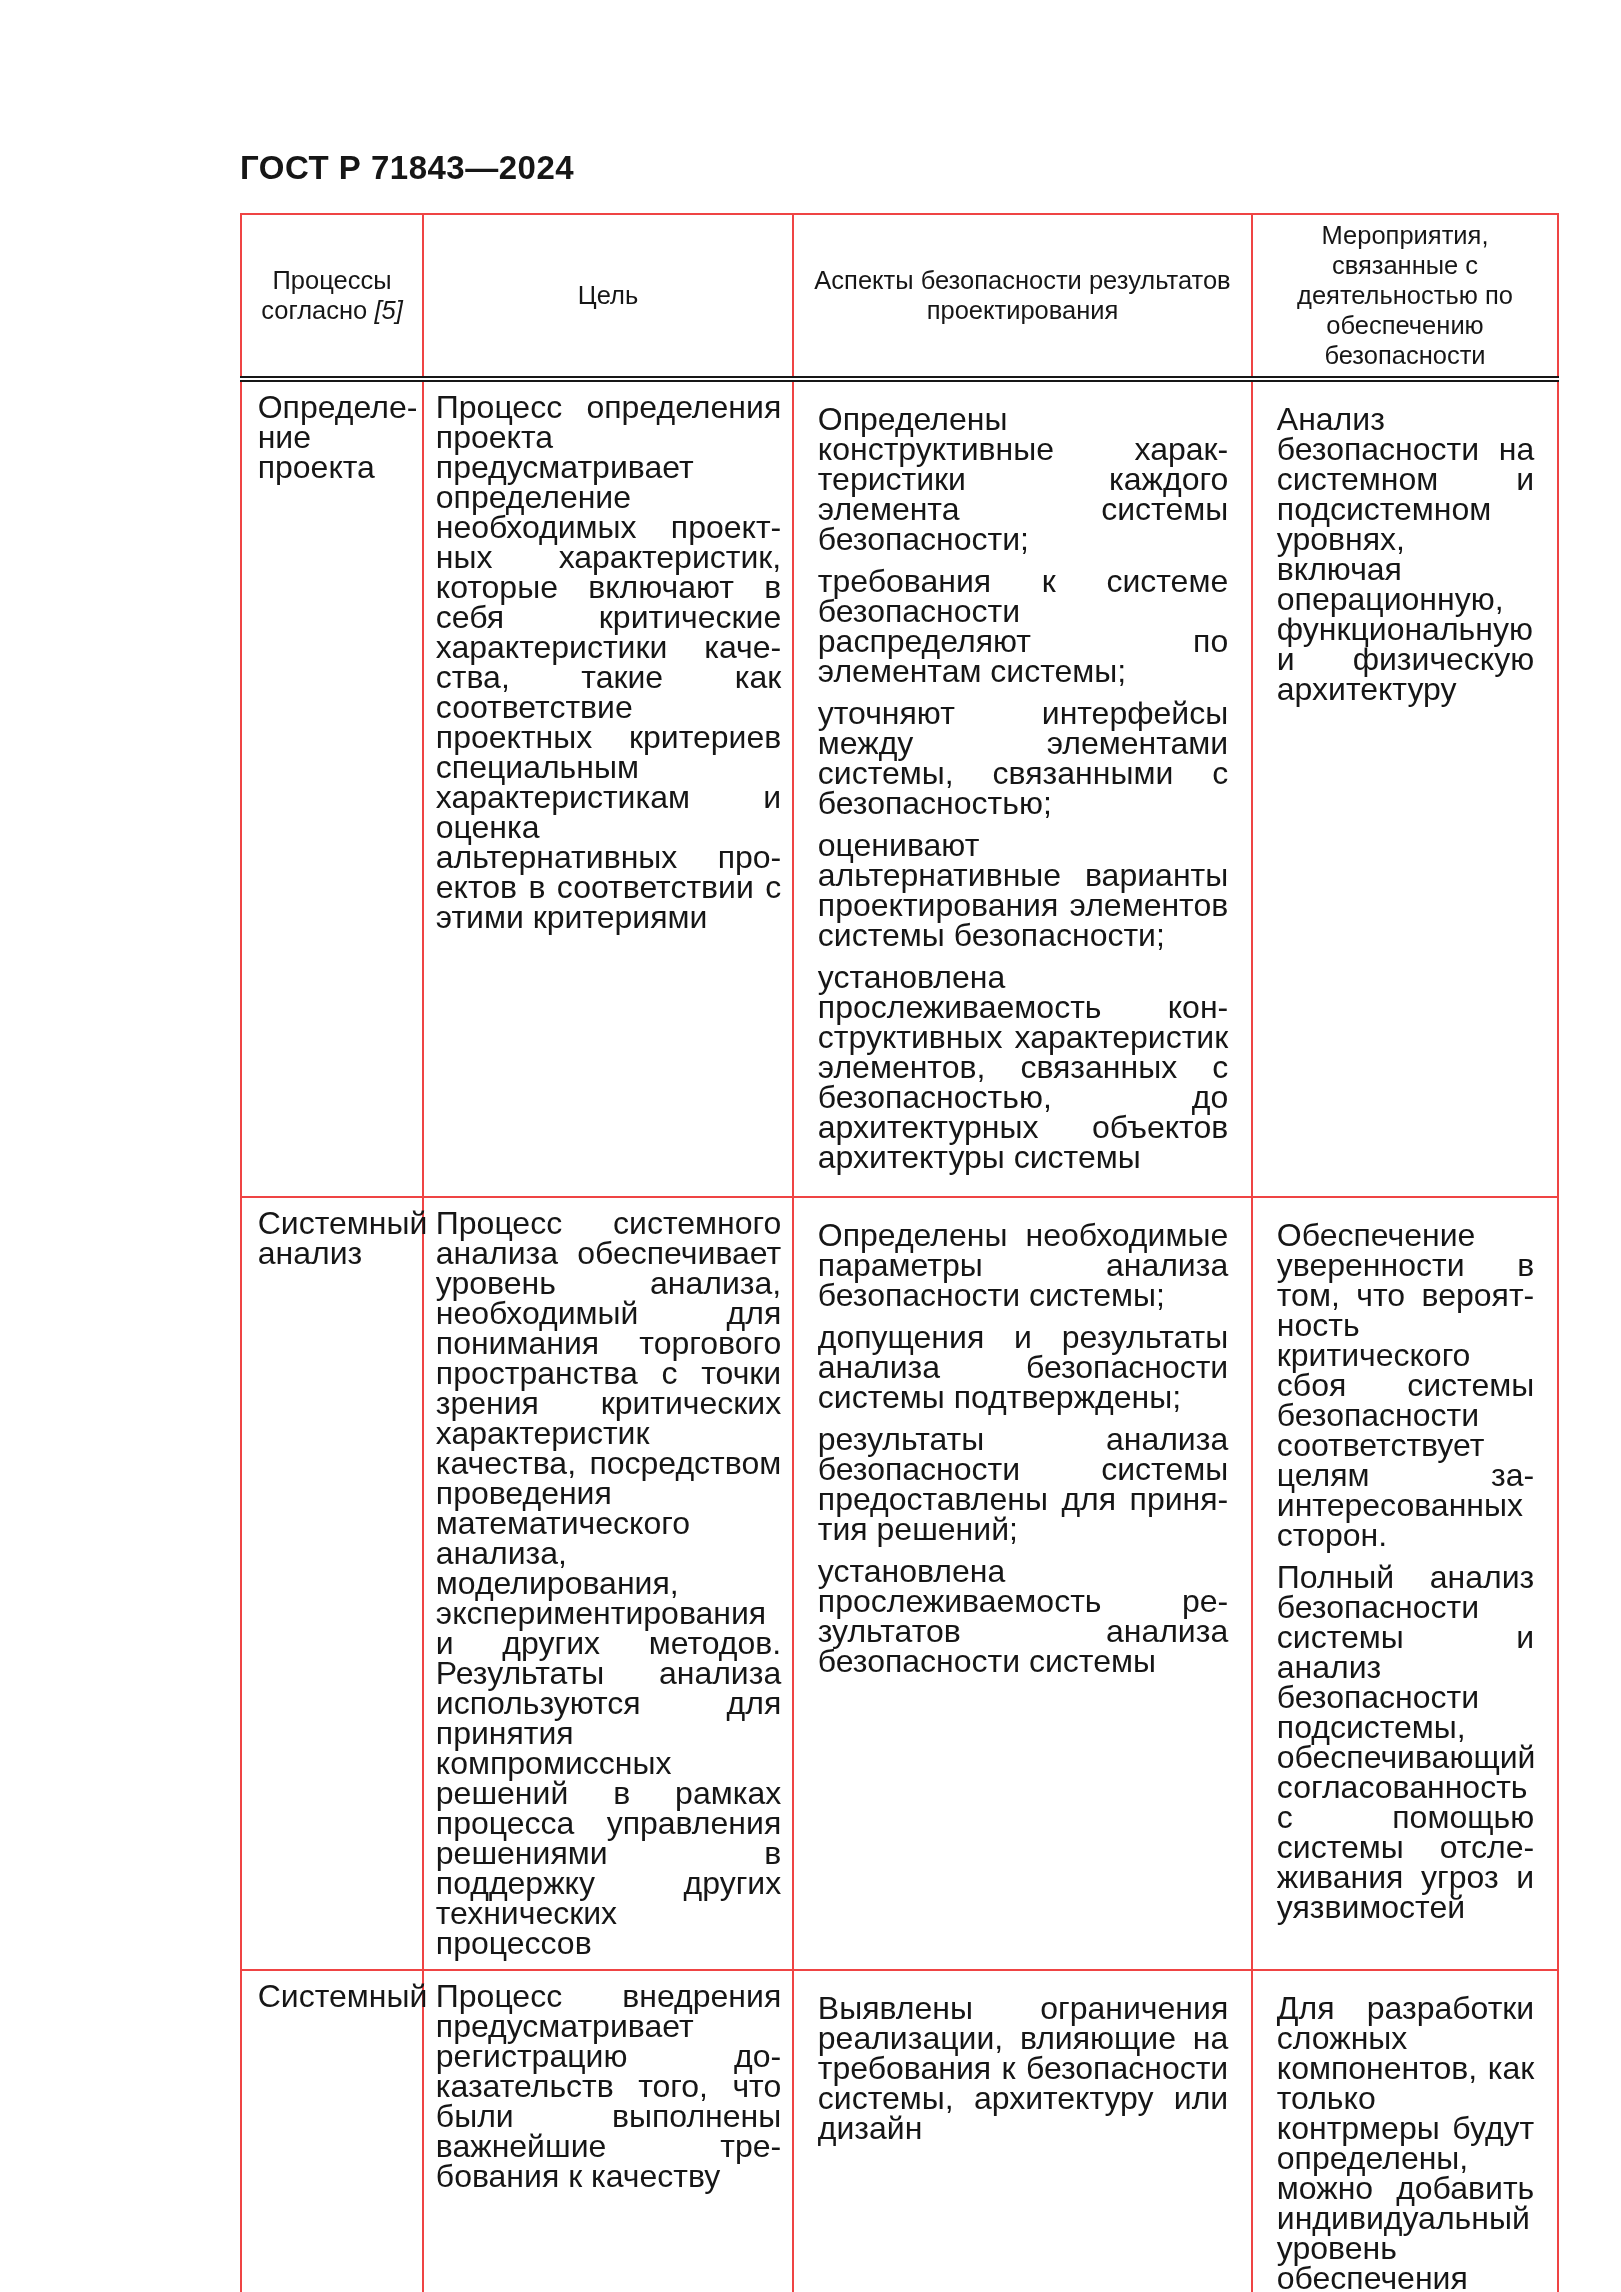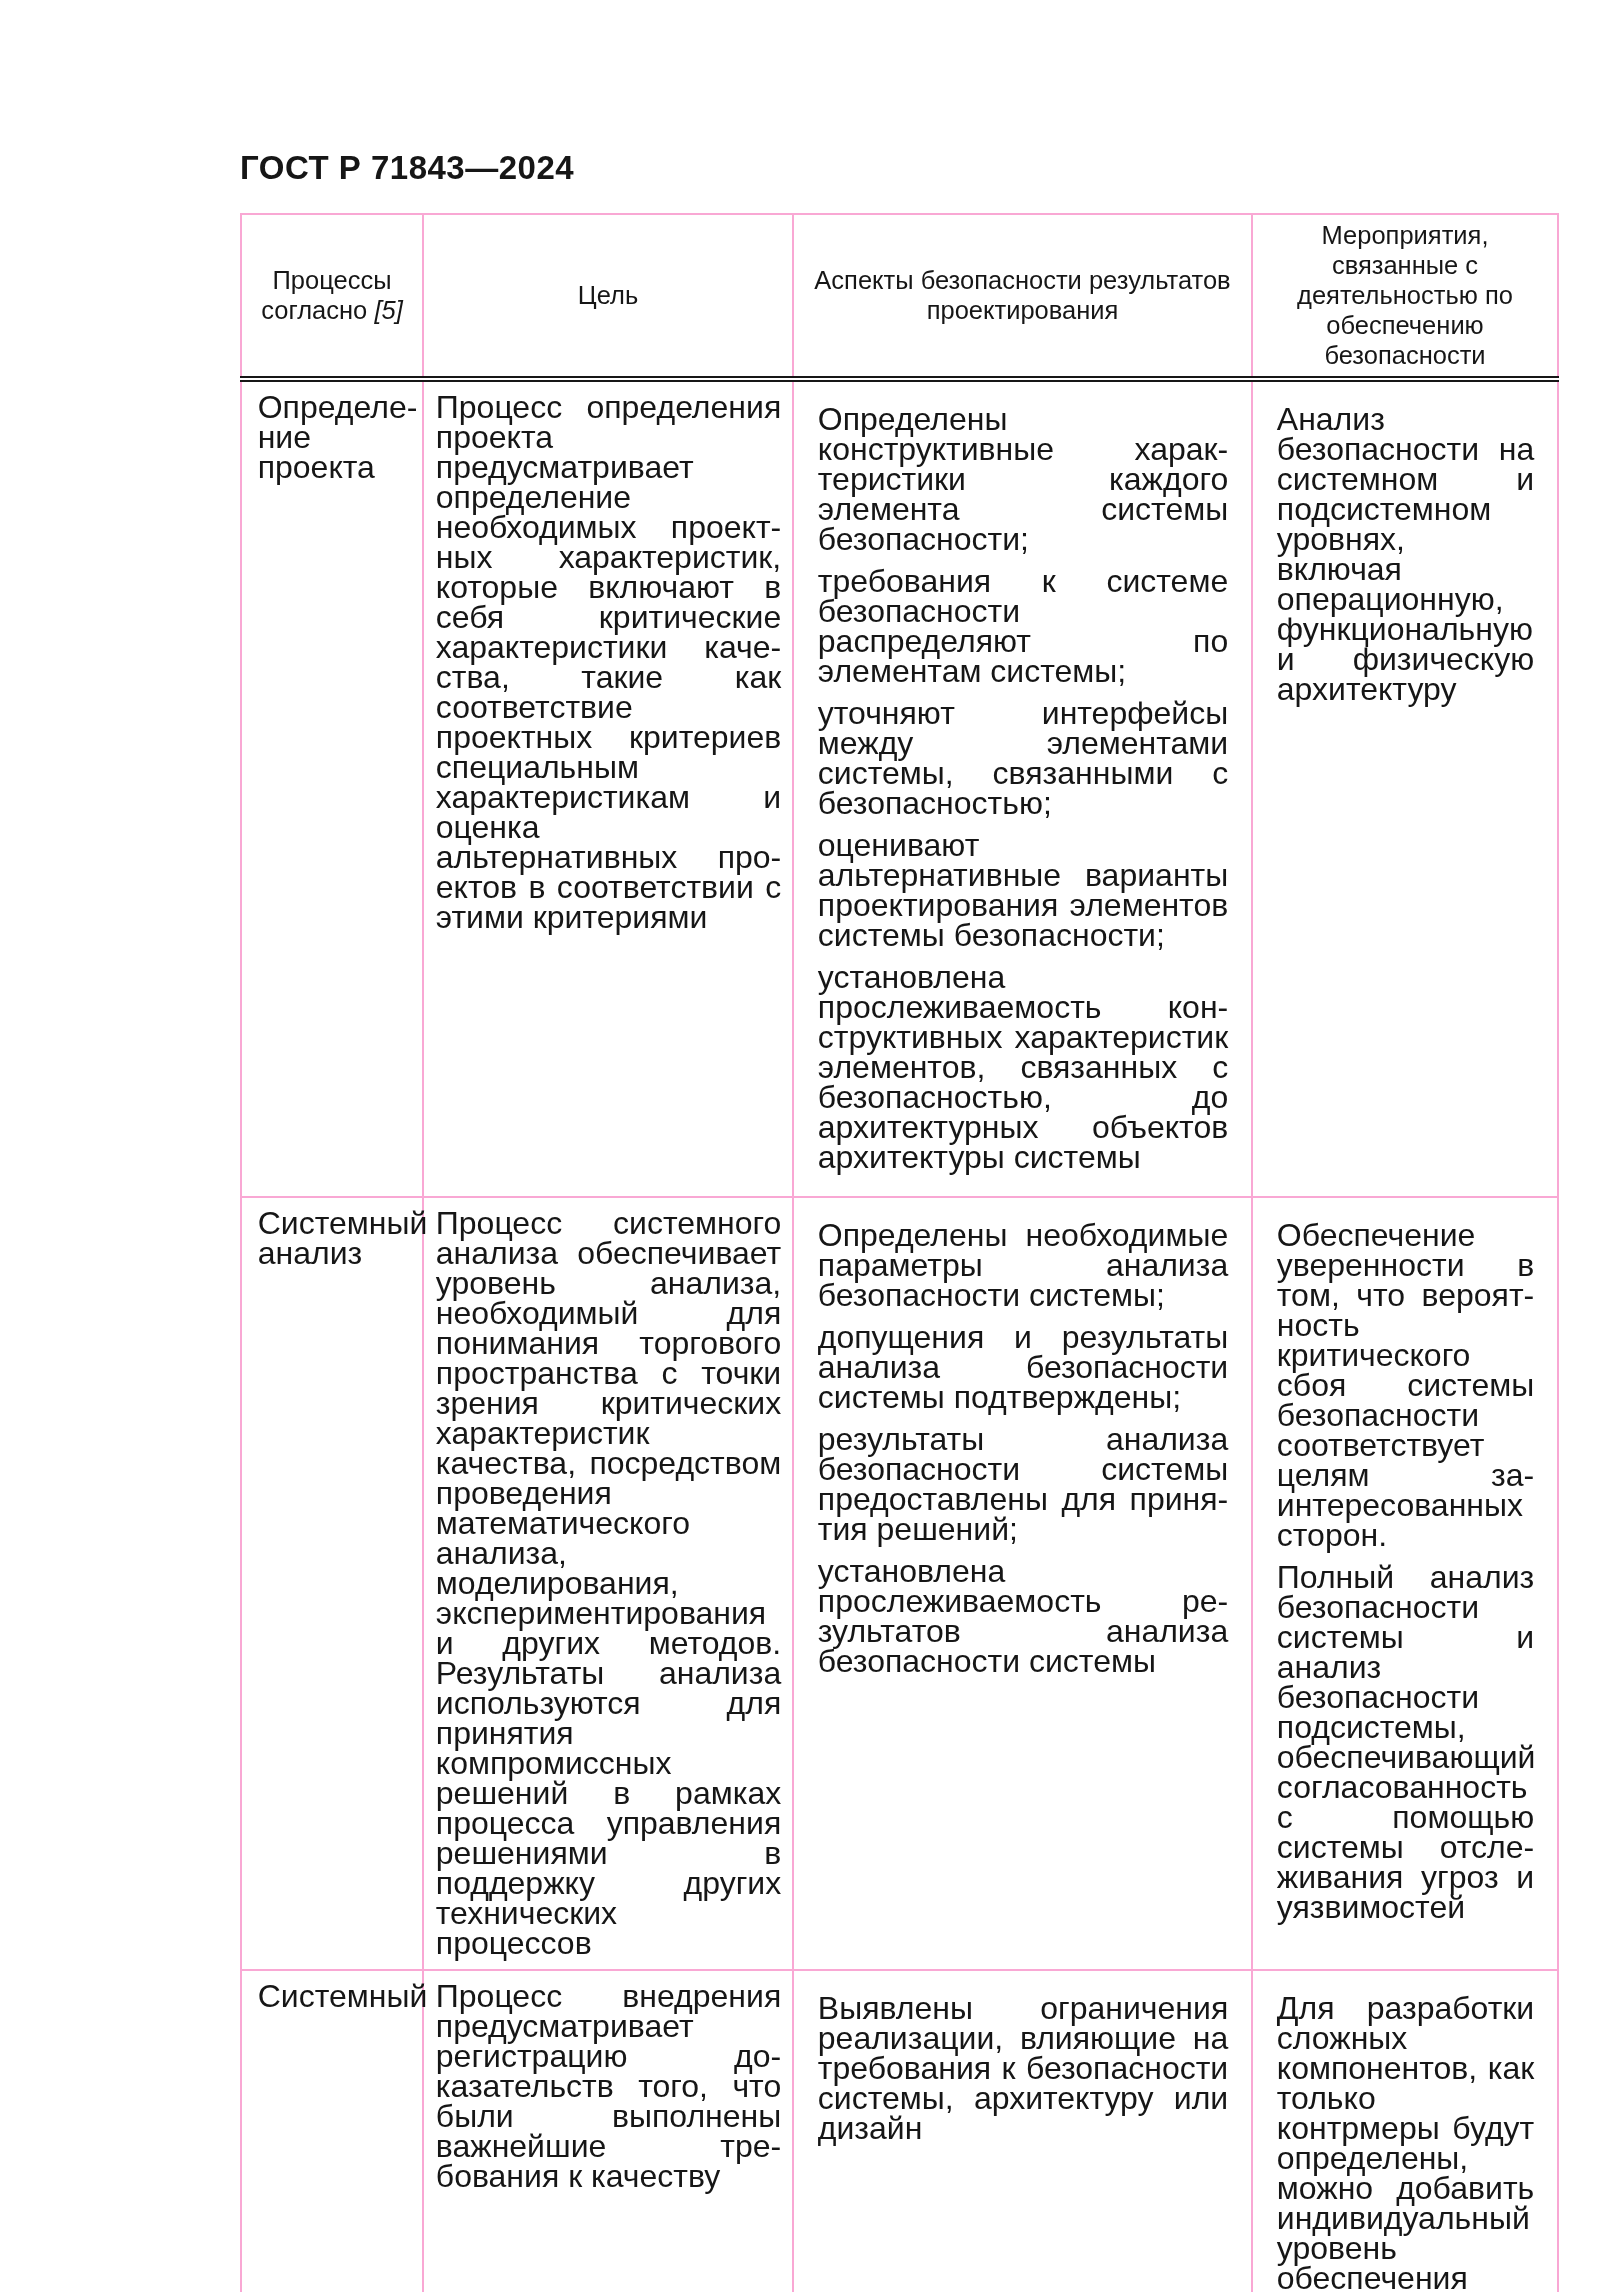--- a/index.html
+++ b/index.html
@@ -36,21 +36,21 @@
   }
   table.gost {
     margin-top: 25.5px;
     width: 100%;
     border-collapse: collapse;
     table-layout: fixed;
     border: 2.9px solid #161616;
   }
   table.gost th,
   table.gost td {
-    border: 2px solid #f9a8d4;
+    border: 2px solid #ef4444;
     box-sizing: border-box;
   }
   table.gost thead th {
     font-size: 25.5px;
     line-height: 30px;
     font-weight: normal;
     text-align: center;
     vertical-align: middle;
     padding: 5.9px 7.8px;
     border-bottom: 6.9px double #161616;

